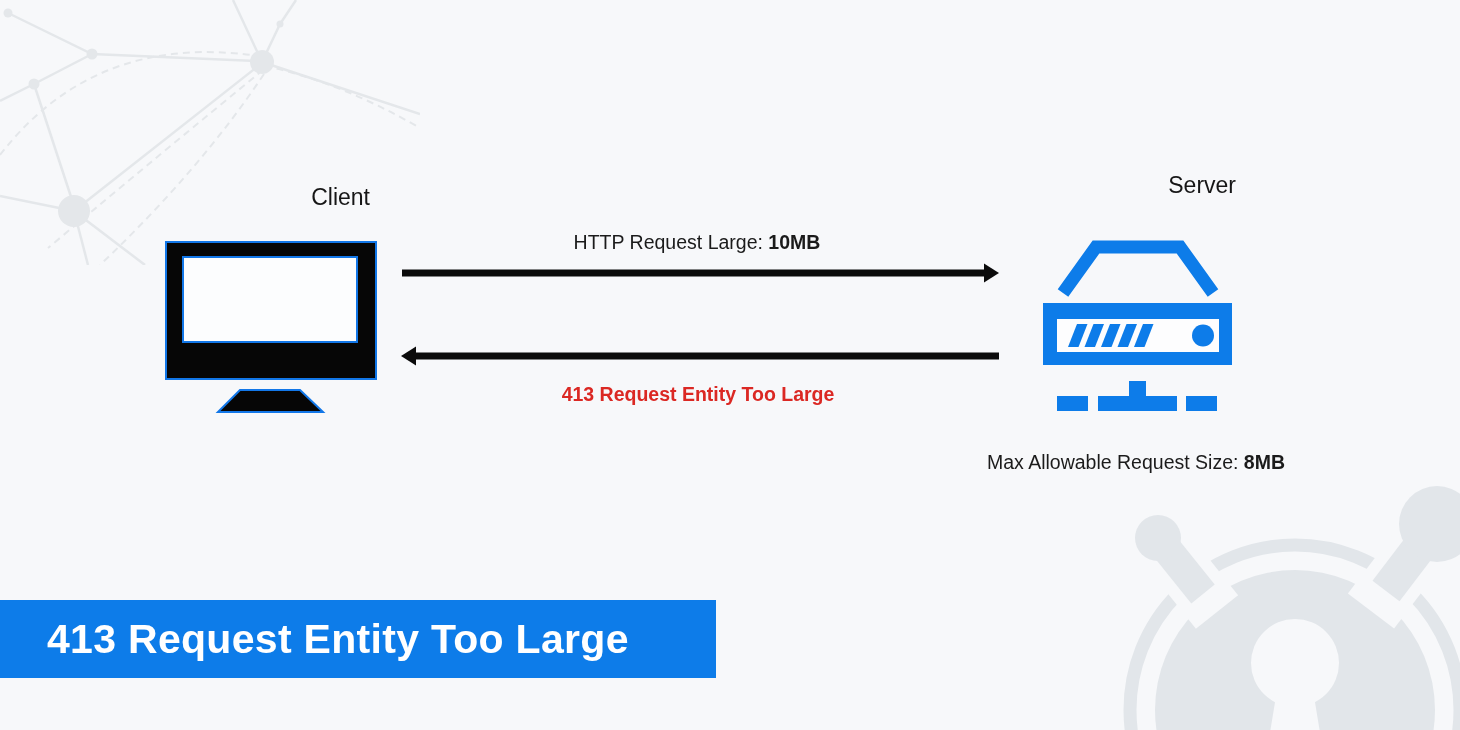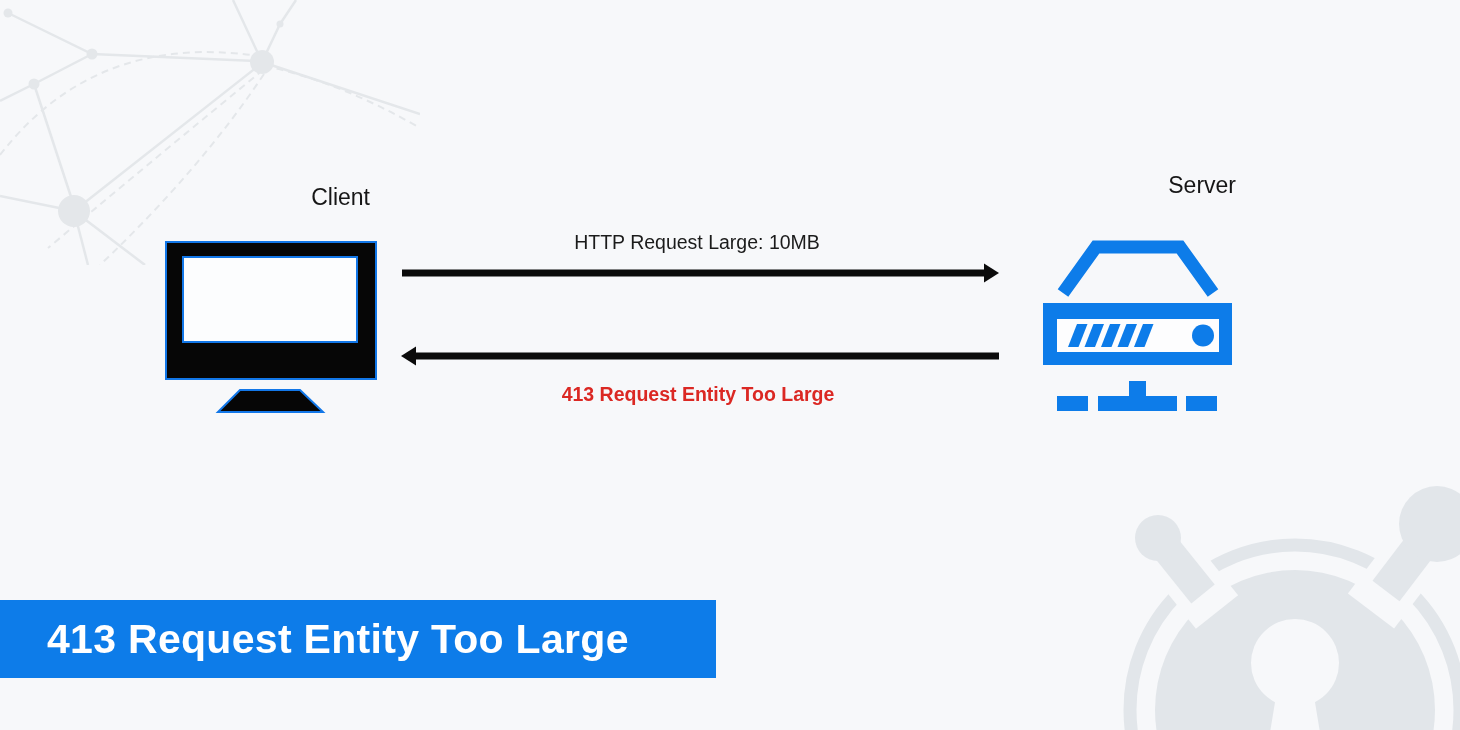--- a/index.html
+++ b/index.html
@@ -17,21 +17,21 @@
     font-size:23px;
     text-align:right;
   }
   .arrow-label{
     position:absolute;
     font-size:19.5px;
     color:#1b1b1b;
     text-align:center;
     white-space:nowrap;
   }
-  .arrow-label b{font-weight:normal;}
+  .arrow-label b{font-weight:bold;}
   .error-label{
     position:absolute;
     font-size:19.5px;
     font-weight:bold;
     color:#db2823;
     text-align:center;
     white-space:nowrap;
   }
   .banner{
     position:absolute;
@@ -136,18 +136,21 @@
     <span>HTTP Request Large: </span><b>10MB</b>
   </div>
 
   <svg style="left:395px;top:345px" width="615" height="22" viewBox="0 0 615 22">
     <line x1="21" y1="11" x2="604" y2="11" stroke="#0b0b0b" stroke-width="7"></line>
     <polygon points="21,1.5 6,11 21,20.5" fill="#0b0b0b"></polygon>
   </svg>
 
   <div class="error-label" style="left:448px;top:383px;width:500px">413 Request Entity Too Large</div>
 
+  <div class="arrow-label" style="left:886px;top:451px;width:500px">
+    <span>Max Allowable Request Size: </span><b>8MB</b>
+  </div>
 
   <div class="banner">
     <span>413 Request Entity Too Large</span>
   </div>
 
 </div>
 
 </body></html>

